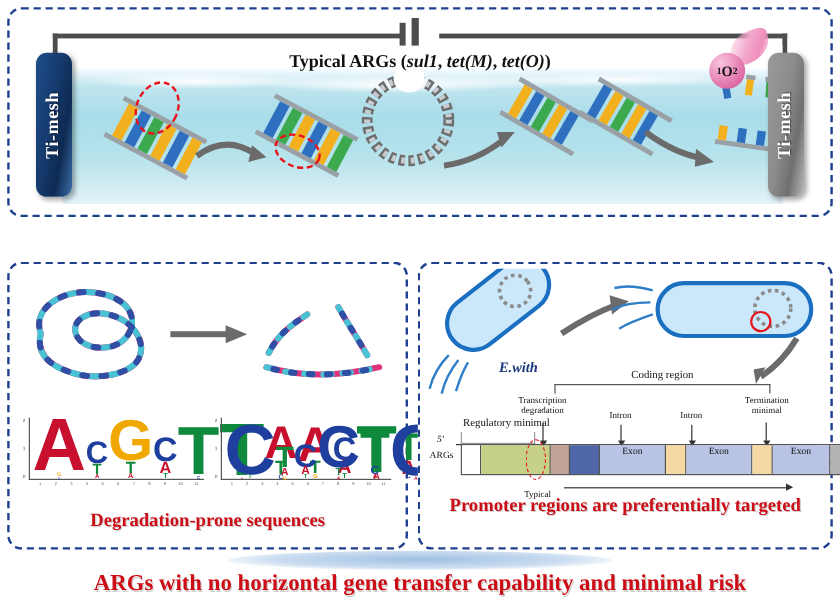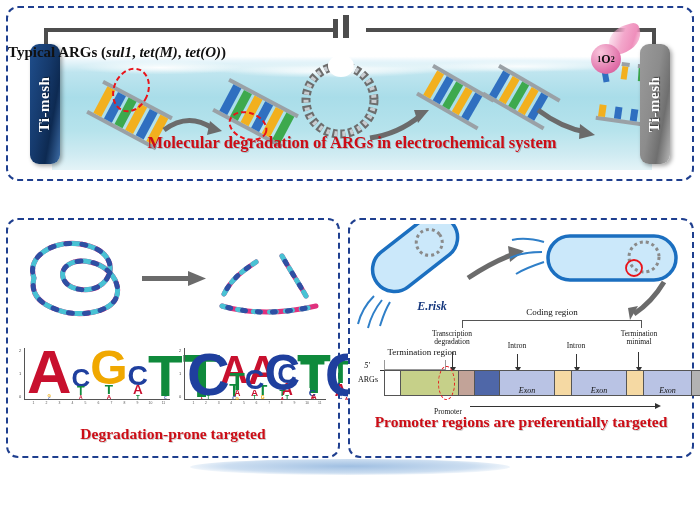--- a/index.html
+++ b/index.html
@@ -60,21 +60,21 @@
     color:#ffffff;
     font-weight:bold;
     font-size:15px;
     letter-spacing:.5px;
     text-shadow:1px 1px 1px rgba(0,0,0,.5);
   }
   #electrode-left  { left:22px; top:36px; background:linear-gradient(100deg,#1f4e8c 0%,#15396b 45%,#0d2a52 70%,#3e6ea8 100%); }
   #electrode-right { right:22px; top:36px; background:linear-gradient(100deg,#9a9a9a 0%,#8c8c8c 45%,#6f6f6f 72%,#b9b9b9 100%); }
 
   .arg-title {
-    position:absolute; left:0; right:0; top:36px; 
+    position:absolute; left:0; right:0; top:36px; text-align:center;
     font-size:15px; font-weight:bold; color:#111;
   }
   .arg-title i { font-style:italic; }
 
   .red-caption {
     position:absolute; left:0; right:0; text-align:center;
     color:#cc0d16; font-weight:bold;
     text-shadow:1px 1px 0 rgba(0,0,0,.18);
   }
   #top-caption { top:139px; font-size:16.5px; }
@@ -121,21 +121,21 @@
 
   
   #br-panel { left:348px; top:218px; width:346px; height:240px; }
   #br-caption { top:193px; font-size:15.5px; }
 
   .gene-track {
     position:absolute; display:flex; border:1px solid #555; height:26px;
     align-items:stretch; font-size:8px;
     font-family:"Liberation Serif", serif;
   }
-  .seg { border-right:1px solid #555; display:flex; align-items:flex-end; justify-content:center; color:#111;font-style:italic; }
+  .seg { border-right:1px solid #555; display:flex; align-items:flex-start; justify-content:center; color:#111; }
   .seg:last-child { border-right:none; }
 
   .lbl { position:absolute; font-size:7.5px; color:#111; text-align:center; line-height:1.05; }
   .lbl-b { font-weight:normal; }
   .lbl-i { font-style:italic; }
 
   .vline { position:absolute; background:#333; width:1px; }
   .hline { position:absolute; background:#333; height:1px; }
 
   .arrow-dn::after {
@@ -274,21 +274,20 @@
             <rect x="0" y="14" width="84" height="4" fill="#9aa1a6"></rect>
             <rect x="2" y="2" width="7" height="12" fill="#f2b01e"></rect>
             <rect x="18" y="2" width="7" height="12" fill="#2f6fc0"></rect>
             <rect x="34" y="2" width="7" height="12" fill="#2f6fc0"></rect>
             <rect x="50" y="2" width="7" height="12" fill="#f2b01e"></rect>
             <rect x="66" y="2" width="7" height="12" fill="#2f6fc0"></rect>
           </g>
         </g>
       </svg>
 
-      <div class="red-caption" id="top-caption" style="top:95px;">Molecular degradation of ARGs in electrochemical system</div>
     </div>
 
     <div class="electrode" id="electrode-left">
       <span>Ti-mesh</span>
     </div>
     <div class="electrode" id="electrode-right">
       <span>Ti-mesh</span>
     </div>
 
     <div class="arg-title">
@@ -473,21 +472,21 @@
           <div>5</div>
           <div>6</div>
           <div>7</div>
           <div>8</div>
           <div>9</div>
           <div>10</div>
           <div>11</div>
         </div>
       </div>
 
-    <div class="red-caption" id="bl-caption-2">Degradation-prone targeted</div>
+    <div class="red-caption" id="bl-caption-2">Degradation-prone sequences</div>
   </div>
 
   <div class="panel" id="br-panel">
 
     <svg width="342" height="110" style="position:absolute;left:2px;top:4px;">
 
       <g transform="translate(18,6) rotate(-38 40 30)">
         <rect x="0" y="6" width="96" height="44" rx="22" fill="#cbe8fa" stroke="#1b6fc0" stroke-width="3.5"></rect>
         <circle cx="66" cy="28" r="13" fill="none" stroke="#8a8a8a" stroke-width="3" stroke-dasharray="3,3"></circle>
       </g>
@@ -510,26 +509,26 @@
       <g fill="none" stroke="#2f7fc8" stroke-width="2">
         <path d="M192,18 C178,14 168,14 160,16"></path>
         <path d="M190,28 C176,28 166,30 158,34"></path>
         <path d="M192,38 C180,42 170,46 164,50"></path>
       </g>
 
       <path d="M312,58 Q300,78 282,90" stroke="#6b6b6b" stroke-width="5" fill="none"></path>
       <polygon points="286,82 278,96 276,84" fill="#6b6b6b"></polygon>
     </svg>
 
-    <div class="lbl lbl-i" style="left:52px; top:80px; width:60px; font-size:12px; color:#15377d; font-weight:bold;">E.risk</div>
+    <div class="lbl lbl-i" style="left:52px; top:80px; width:60px; font-size:12px; color:#15377d; font-weight:bold;">E.with</div>
 
     <div class="bracket" style="left:112px; top:100px; width:180px; height:8px;"></div>
     <div class="lbl lbl-b" style="left:152px; top:88px; width:100px; font-size:9px;">Coding region</div>
 
-    <div class="lbl lbl-b" style="left:24px; top:128px; width:96px; font-size:9px;">Termination region</div>
+    <div class="lbl lbl-b" style="left:24px; top:128px; width:96px; font-size:9px;">Regulatory minimal</div>
     <div class="bracket-dn" style="left:34px; top:140px; width:62px; height:10px;"></div>
 
     <div class="lbl" style="left:60px; top:110px; width:84px;">
       <span>Transcription</span><br>
       <span>degradation</span>
     </div>
     <div class="vline arrow-dn" style="left:102px; top:132px; height:16px;"></div>
 
     <div class="lbl" style="left:144px; top:122px; width:46px;">Intron</div>
     <div class="vline arrow-dn" style="left:167px; top:134px; height:14px;"></div>
@@ -562,22 +561,23 @@
           <span>Exon</span>
         </div>
         <div class="seg" style="width: 17px; background: rgb(245, 217, 163);"></div>
         <div class="seg" style="width: 48px; background: rgb(185, 195, 228);">
           <span>Exon</span>
         </div>
         <div class="seg" style="width: 34px; background: rgb(179, 179, 179);"></div>
       </div>
 
     <div class="red-oval" style="left:88px; top:146px; width:17px; height:34px;"></div>
-    <div class="lbl" style="left:70px; top:188px; width:56px;">Promoter</div>
+    <div class="lbl" style="left:70px; top:188px; width:56px;">Typical</div>
 
     <div class="hline arrow-rt" style="left:120px; top:186px; width:186px;"></div>
 
     <div class="red-caption" id="br-caption">Promoter regions are preferentially targeted</div>
   </div>
 
   <div class="shadow-ellipse"></div>
+  <div id="footer-caption">ARGs with no horizontal gene transfer capability and minimal risk</div>
 
 </div>
 
 </body></html>

